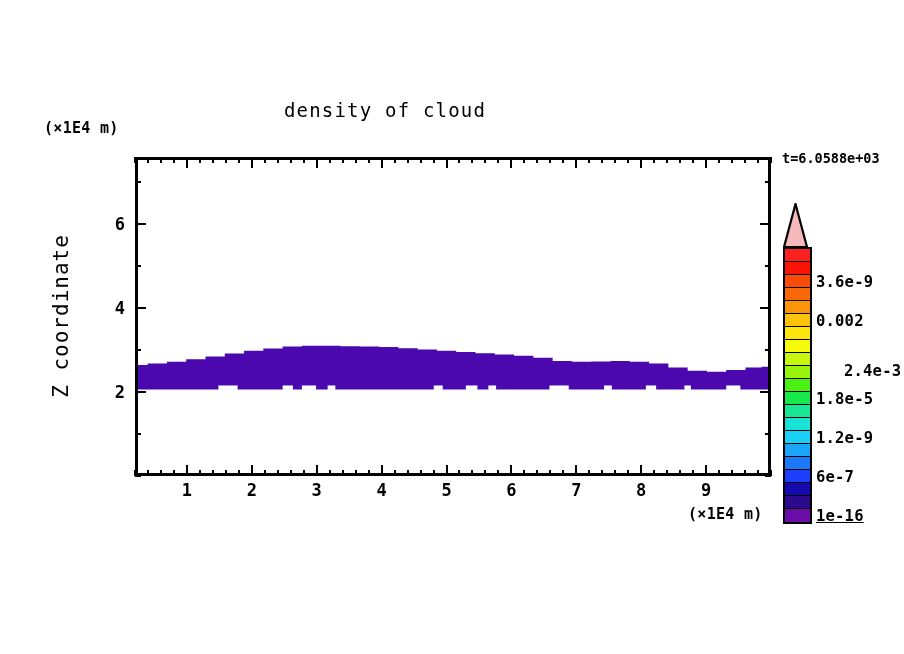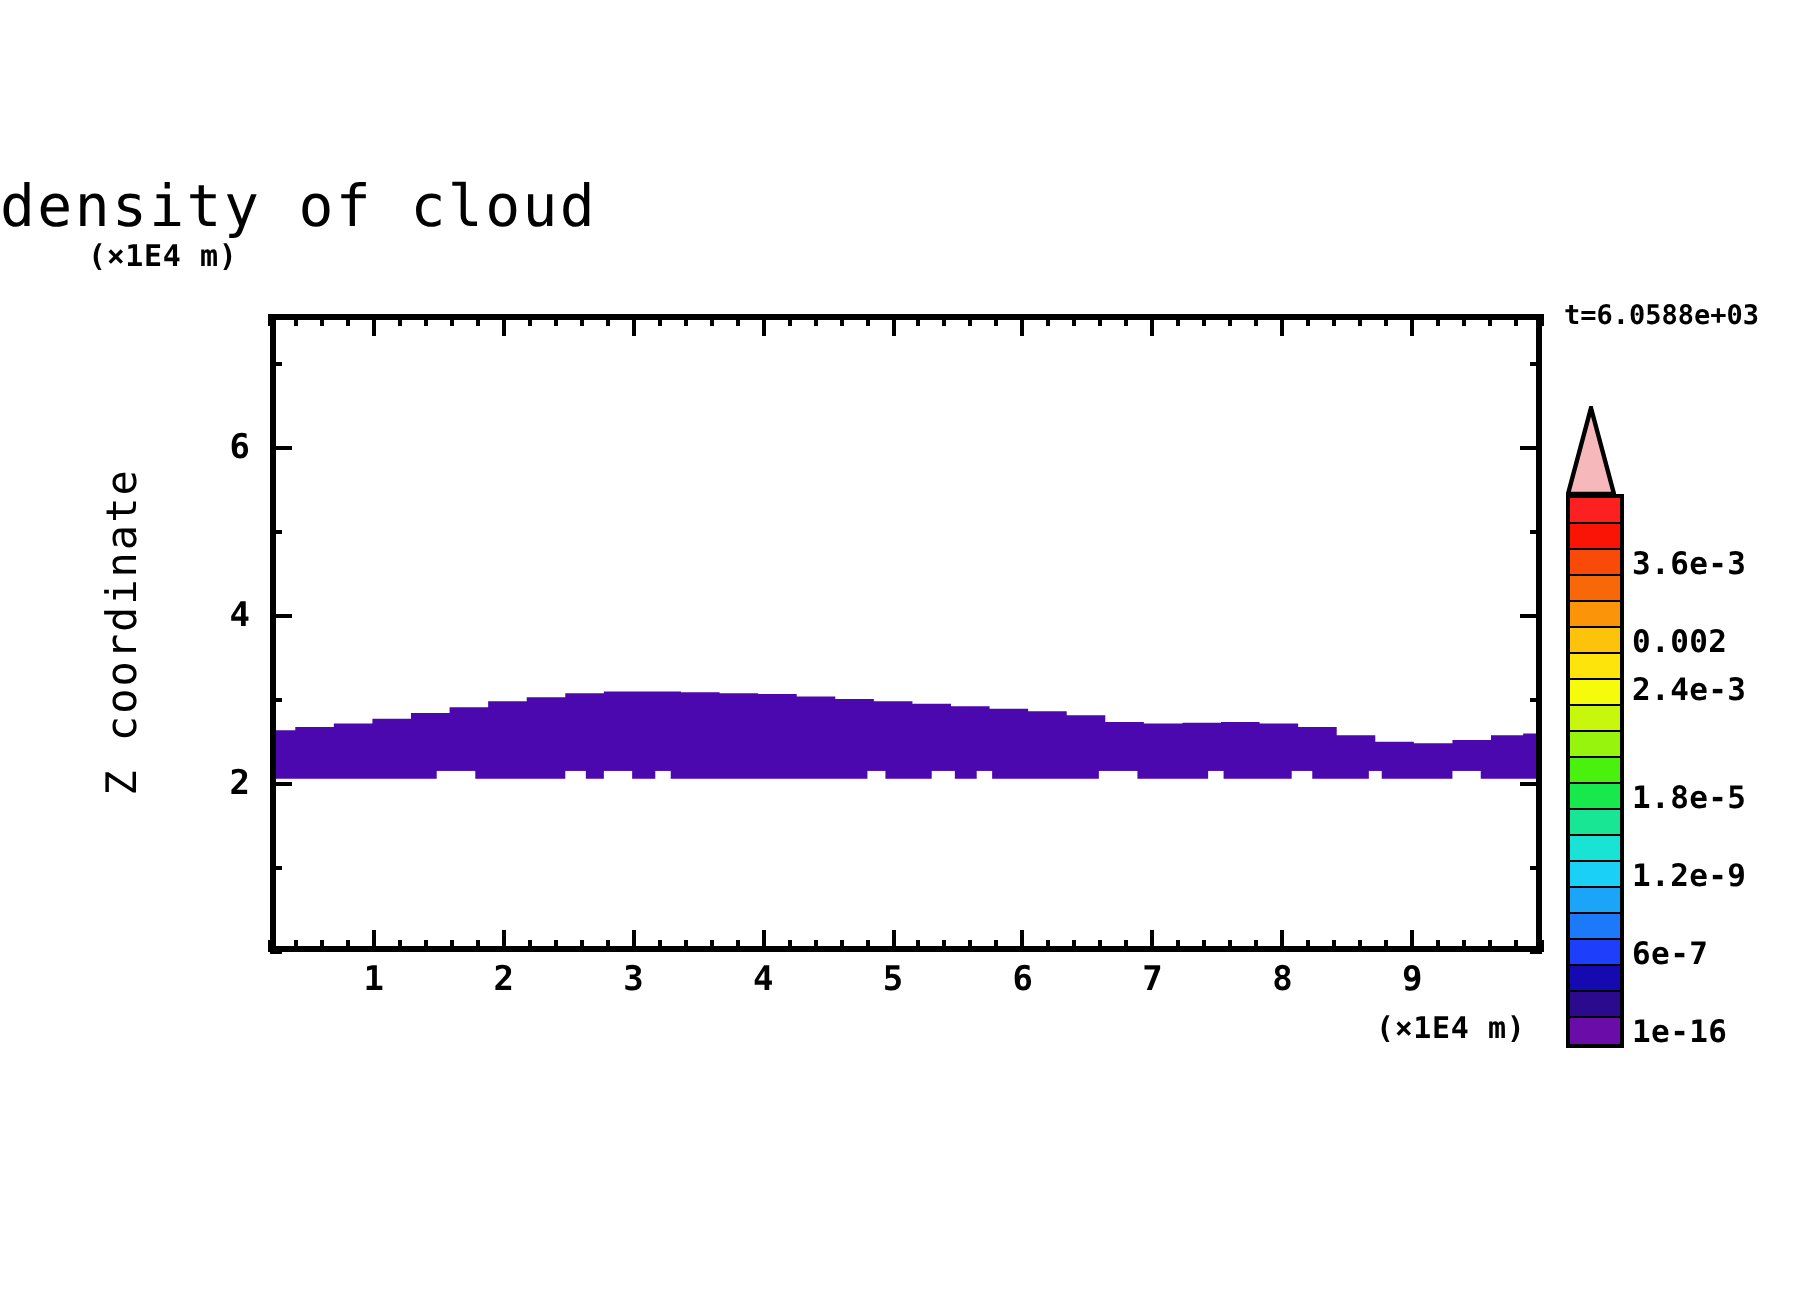--- a/index.html
+++ b/index.html
@@ -18,24 +18,24 @@
 
   .plot-root {
     position: absolute;
     left: 0; top: 0;
     width: 904px; height: 654px;
   }
 
   
   #plot-title {
     position: absolute;
-    left: 0; top: 86px;
+    left: 0; top: 99px;
     width: 770px;
-    text-align: left;
-    font-size: 29px;
+    text-align: center;
+    font-size: 19px;
     letter-spacing: 1.2px;
     font-weight: 400;
     white-space: nowrap;
   }
 
   
   #y-unit-note {
     position: absolute;
     left: 44px; top: 119px;
     font-size: 15px;
@@ -346,23 +346,23 @@
         <div class="cb-band" style="background: rgb(25, 227, 212);"></div>
         <div class="cb-band" style="background: rgb(26, 208, 246);"></div>
         <div class="cb-band" style="background: rgb(27, 165, 248);"></div>
         <div class="cb-band" style="background: rgb(28, 121, 250);"></div>
         <div class="cb-band" style="background: rgb(29, 63, 252);"></div>
         <div class="cb-band" style="background: rgb(21, 9, 176);"></div>
         <div class="cb-band" style="background: rgb(44, 10, 142);"></div>
         <div class="cb-band" style="background: rgb(106, 12, 168);"></div>
       </div>
     <div id="colorbar-labels">
-        <div class="cb-label" style="top: 78.5px;">3.6e-3</div>
+        <div class="cb-label" style="top: 78.5px;">3.6e-9</div>
         <div class="cb-label" style="top: 117.5px;">0.002</div>
-        <div class="cb-label" style="top: 142px;">2.4e-3</div>
+        <div class="cb-label" style="top: 168px; margin-left: 28px;">2.4e-3</div>
         <div class="cb-label" style="top: 195.5px;">1.8e-5</div>
         <div class="cb-label" style="top: 234.5px;">1.2e-9</div>
         <div class="cb-label" style="top: 273.5px;">6e-7</div>
-        <div class="cb-label" style="top: 312.5px;">1e-16</div>
+        <div class="cb-label" style="top: 312.5px; text-decoration: underline;">1e-16</div>
       </div>
   </div>
 
 </div>
 
 </body></html>

